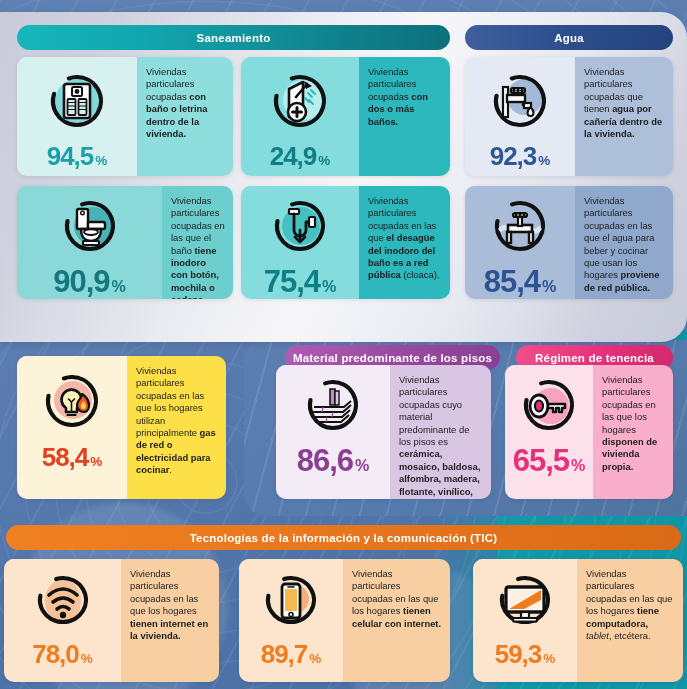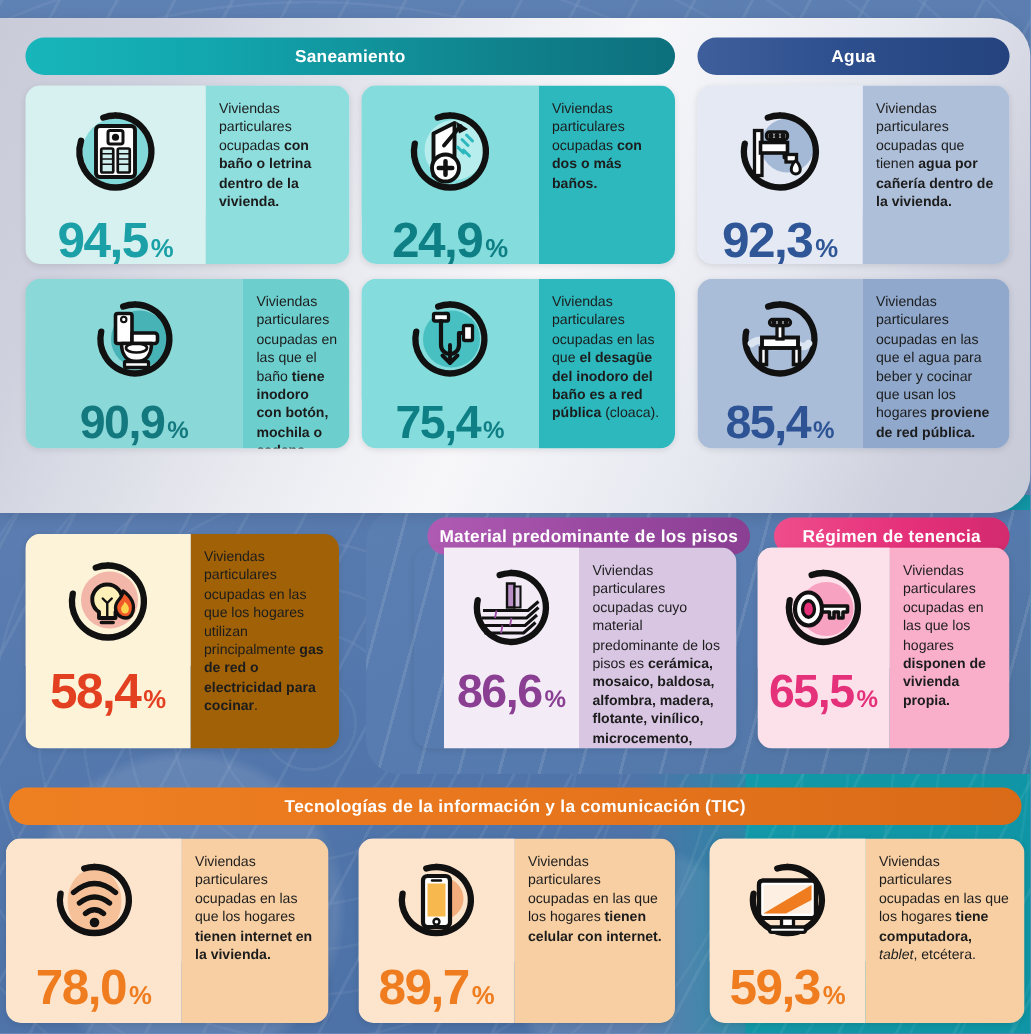--- a/index.html
+++ b/index.html
@@ -140,21 +140,21 @@
   .card.blue .right       { background:#aebfd9; }
   .card.blue-deep .left   { background:#a9bcd8; }
   .card.blue-deep .iconwrap{ background:#a9bcd8; }
   .card.blue-deep .pct    { color:#2d5394; }
   .card.blue-deep .right  { background:#8fa8cc; }
 
   
   .card.gas .left         { background:#fdf3d8; }
   .card.gas .iconwrap     { background:#fdf3d8; }
   .card.gas .pct          { color:#e33f21; }
-  .card.gas .right        { background:#a16207; }
+  .card.gas .right        { background:#fde047; }
 
   
   .card.purple .left      { background:#f3ecf6; }
   .card.purple .iconwrap  { background:#f3ecf6; }
   .card.purple .pct       { color:#8a3f93; }
   .card.purple .right     { background:#d8c6e3; }
 
   
   .card.pink .left        { background:#fde1ea; }
   .card.pink .iconwrap    { background:#fde1ea; }
@@ -179,34 +179,34 @@
   #c-inodoro .left { width:145px; }
   #c-desague    { left:241px; top:186px; width:209px; height:113px; }
   #c-desague .left { width:118px; }
   #c-redpub     { left:465px; top:186px; width:208px; height:113px; }
   #c-redpub .left { width:110px; }
 
   #c-gas        { left:17px;  top:356px; width:209px; height:143px; }
   #c-gas .left  { width:110px; }
 
   #c-pisos      { left:276px; top:365px; width:215px; height:134px; }
-  #c-pisos .left{ width:90px;margin-left:20px; }
+  #c-pisos .left{ width:114px; }
 
   #c-tenencia   { left:505px; top:365px; width:168px; height:134px; }
   #c-tenencia .left { width:88px; }
 
   #c-internet   { left:4px;   top:559px; width:215px; height:123px; }
   #c-internet .left { width:117px; }
   #c-celular    { left:239px; top:559px; width:211px; height:123px; }
   #c-celular .left { width:104px; }
   #c-compu      { left:473px; top:559px; width:210px; height:123px; }
   #c-compu .left { width:104px; }
 
   
-  .pct.big   { font-size: 33px; }
+  .pct.big   { font-size: 26px; }
   .pct.med   { font-size: 31px; }
 
   .iconwrap.h-top { padding-top: 10px; padding-bottom: 4px; }
 
   
   .icon-svg { display:block; }
 </style>
 </head>
 <body>
 

